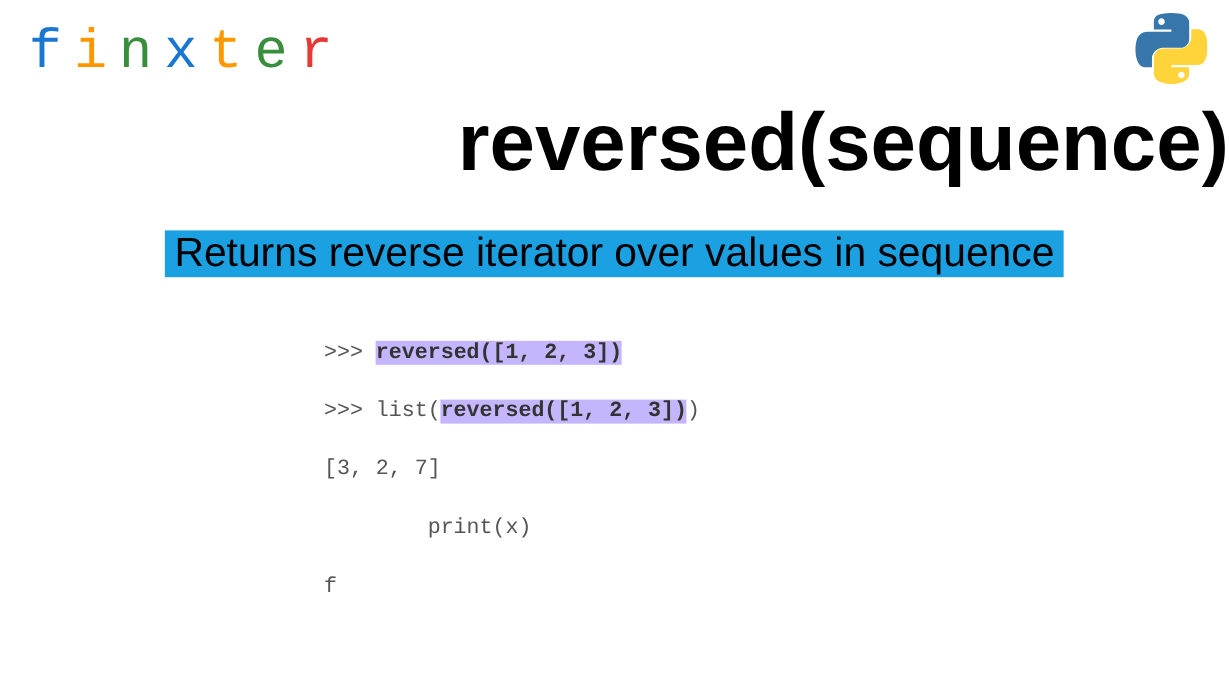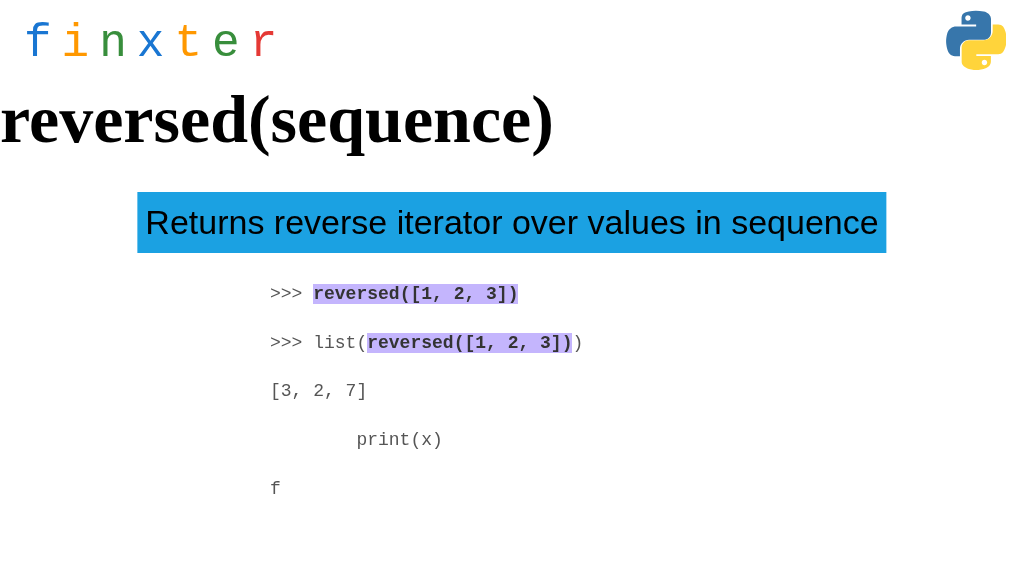--- a/index.html
+++ b/index.html
@@ -32,36 +32,36 @@
     right: 18px;
     width: 60px;
     height: 60px;
   }
 
   .title {
     position: absolute;
     top: 80px;
     left: 0;
     width: 1024px;
-    text-align: left;
-    font-family: Liberation Serif, serif;
+    text-align: right;
+    font-family: Liberation Sans, sans-serif;
     font-weight: bold;
     font-size: 68px;
     color: #000;
   }
 
   .subtitle {
     position: absolute;
     top: 192px;
     left: 50%;
     transform: translateX(-50%);
     background: #1ba1e2;
     color: #000;
     font-size: 34px;
-    padding: 11px 8px;
+    padding: 0 8px;
     font-family: Arial, Helvetica, sans-serif;
     white-space: nowrap;
   }
 
   .code-block {
     position: absolute;
     top: 258px;
     left: 270px;
     font-family: 'Courier New', Courier, monospace;
     font-size: 18px;

